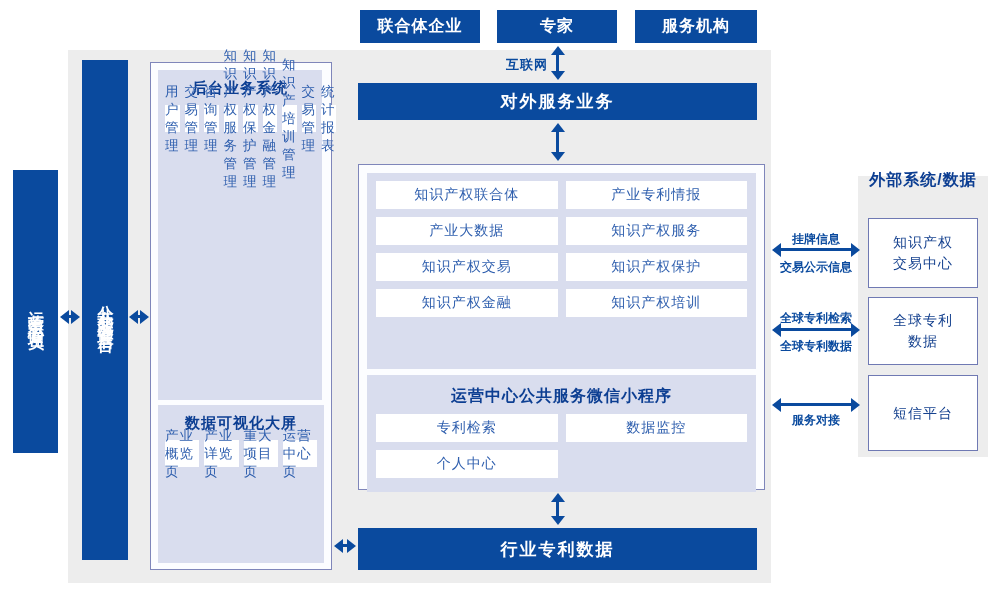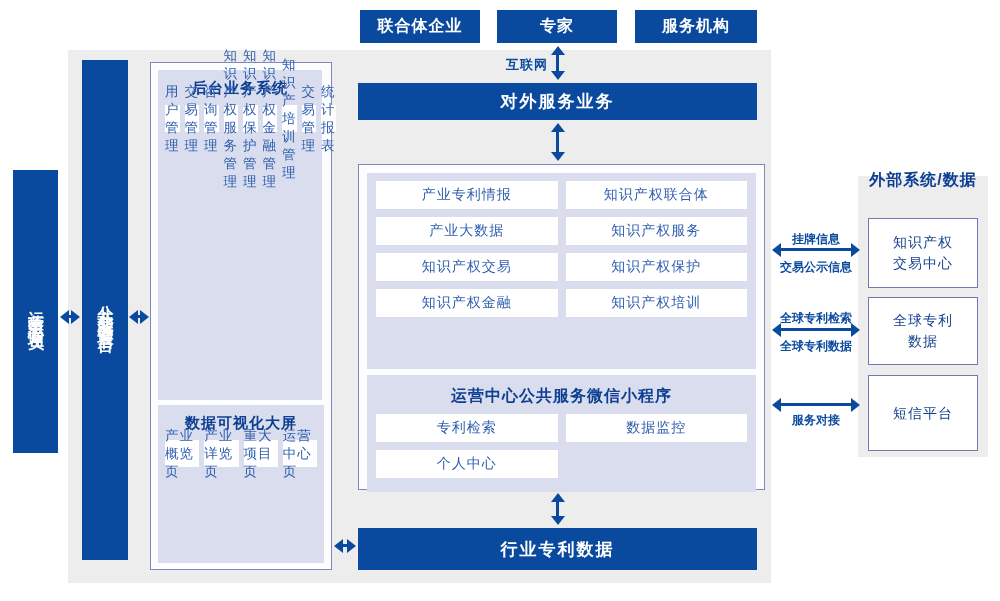--- a/index.html
+++ b/index.html
@@ -102,22 +102,22 @@
         <div class="item">产业详览页</div>
         <div class="item">重大项目页</div>
         <div class="item">运营中心页</div>
       </div>
     </div>
   </div>
 
   <div class="frame" style="left:358px;top:164px;width:407px;height:326px;">
     <div class="panel" style="left:8px;top:8px;width:389px;height:196px;padding:8px 9px;">
       <div class="grid2">
+        <div class="item">知识产权联合体</div>
         <div class="item">产业专利情报</div>
-        <div class="item">知识产权联合体</div>
         <div class="item">产业大数据</div>
         <div class="item">知识产权服务</div>
         <div class="item">知识产权交易</div>
         <div class="item">知识产权保护</div>
         <div class="item">知识产权金融</div>
         <div class="item">知识产权培训</div>
       </div>
     </div>
     <div class="panel" style="left:8px;top:210px;width:389px;height:117px;padding:8px 9px;">
       <div class="panel-title big">运营中心公共服务微信小程序</div>

